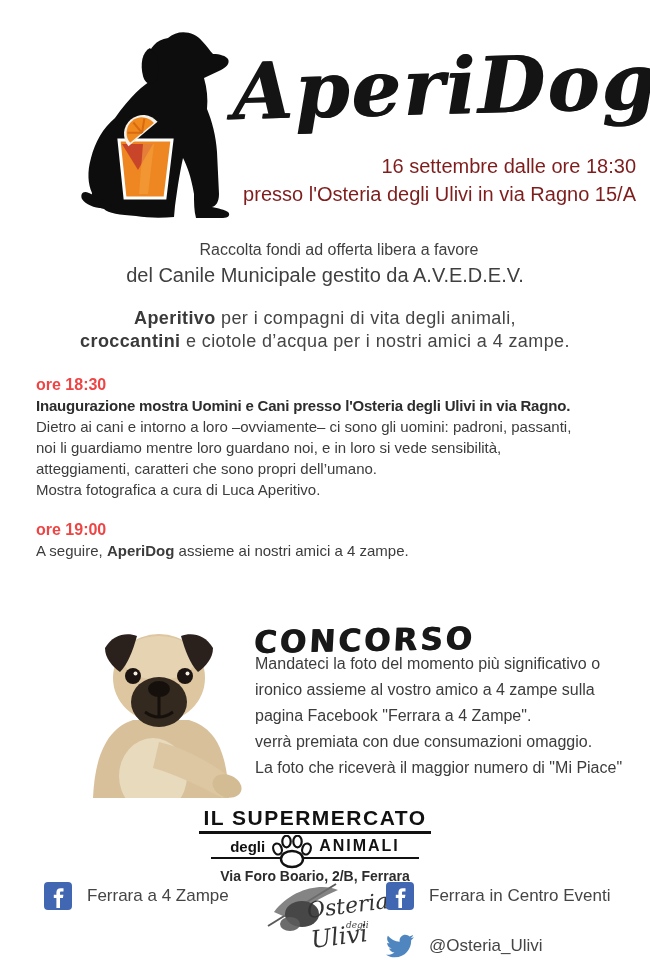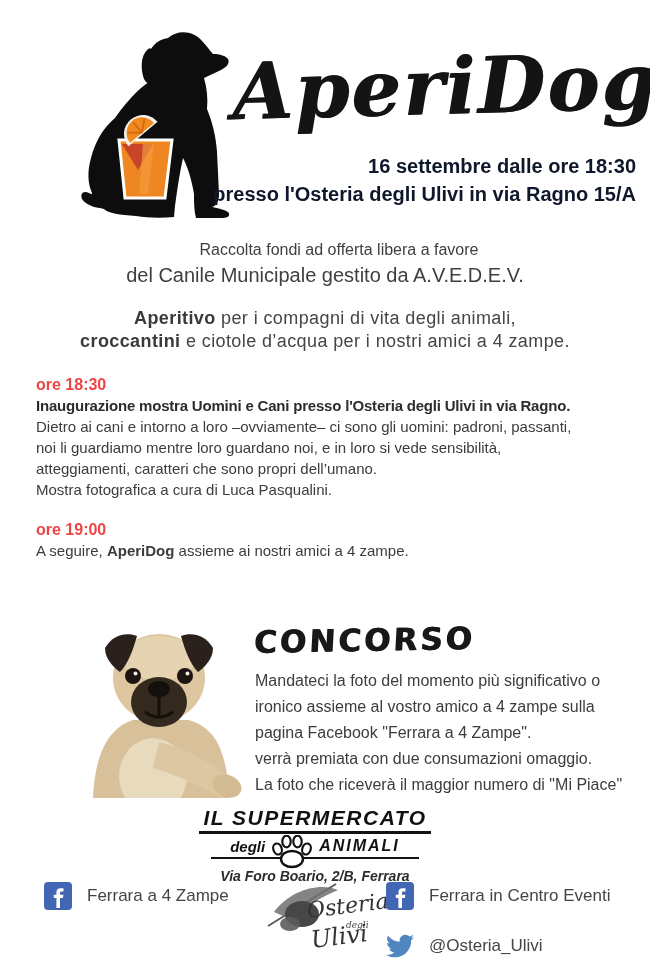--- a/index.html
+++ b/index.html
@@ -12,21 +12,21 @@
   .logo-art{position:absolute;left:80px;top:26px;width:155px;height:192px;}
   .title{
     position:absolute;left:232px;top:48px;width:410px;
     font-family:"DejaVu Serif",serif;font-style:italic;font-weight:bold;
     font-size:78px;line-height:1;color:#141414;letter-spacing:2px;
     transform:rotate(-1.5deg);white-space:nowrap;
     text-shadow:1px 0 0 #141414;
   }
   .date-block{
     position:absolute;right:14px;top:152px;text-align:right;
-    font-size:20px;line-height:28px;color:#0f172a;font-weight:bold;
+    font-size:20px;line-height:28px;color:#7f1d1d;
   }
   
   .fundraiser{position:absolute;left:0;top:240px;width:650px;text-align:center;color:#3f3f3f;}
   .fundraiser .l1{font-size:16px;line-height:20px;padding-left:28px;}
   .fundraiser .l2{font-size:20px;line-height:26px;margin-top:2px;}
   
   .intro{position:absolute;left:0;top:307px;width:650px;text-align:center;
          font-size:18px;line-height:23px;letter-spacing:0.4px;color:#454545;}
   .intro b{color:#3a3a3a;}
   
@@ -35,24 +35,24 @@
   .program .headline{font-weight:bold;letter-spacing:-0.2px;color:#2d2d2d;}
   .program .slot2{margin-top:19px;}
   
   .pug-photo{position:absolute;left:75px;top:624px;width:172px;height:174px;}
   .contest-heading{
     position:absolute;left:254px;top:622px;
     font-family:"DejaVu Sans",sans-serif;font-weight:bold;font-size:31px;
     letter-spacing:3px;color:#181818;transform:skewX(-4deg) rotate(-1deg);
     text-shadow:1px 0 0 #181818;
   }
-  .contest-body{position:absolute;left:255px;top:668px;width:385px;
+  .contest-body{position:absolute;left:255px;top:651px;width:385px;
                 font-size:16px;line-height:26px;color:#3c3c3c;}
   
-  .sponsor{position:absolute;left:0;top:806px;width:630px;text-align:center;font-style:italic;}
+  .sponsor{position:absolute;left:0;top:806px;width:630px;text-align:center;}
   .smk{display:inline-flex;flex-direction:column;align-items:center;}
   .smk-title{
     font-weight:bold;font-size:21px;letter-spacing:1.5px;color:#111;
     border-bottom:3px solid #111;padding:0 4px 1px 4px;
   }
   .smk-sub{
     display:flex;align-items:center;gap:6px;border-bottom:2px solid #111;
     padding:0 10px 0 10px;margin-top:1px;min-width:188px;justify-content:center;
   }
   .smk-sub .degli{font-weight:bold;font-size:15px;color:#111;}
@@ -106,21 +106,21 @@
     <div><b>Aperitivo</b><span> per i compagni di vita degli animali,</span></div>
     <div><b>croccantini</b><span> e ciotole d’acqua per i nostri amici a 4 zampe.</span></div>
   </div>
 
   <div class="program">
     <div class="time">ore 18:30</div>
     <div class="headline">Inaugurazione mostra Uomini e Cani presso l'Osteria degli Ulivi in via Ragno.</div>
     <div>Dietro ai cani e intorno a loro –ovviamente– ci sono gli uomini: padroni, passanti,</div>
     <div>noi li guardiamo mentre loro guardano noi, e in loro si vede sensibilità,</div>
     <div>atteggiamenti, caratteri che sono propri dell’umano.</div>
-    <div>Mostra fotografica a cura di Luca Pasqualini.</div>
+    <div>Mostra fotografica a cura di Luca Aperitivo.</div>
     <div class="slot2">
       <div class="time">ore 19:00</div>
       <div><span>A seguire, </span><b>AperiDog</b><span> assieme ai nostri amici a 4 zampe.</span></div>
     </div>
   </div>
 
   <svg class="pug-photo" viewBox="0 0 172 174" aria-hidden="true">
     <path d="M18 174 C20 128 34 104 58 96 L114 96 C140 104 152 126 154 174 Z" fill="#d8c09a"></path>
     <ellipse cx="78" cy="152" rx="34" ry="38" fill="#e8dabd"></ellipse>
     <path d="M84 118 C110 124 138 140 156 154 L148 174 C124 162 100 150 78 144 Z" fill="#dcc7a2"></path>

